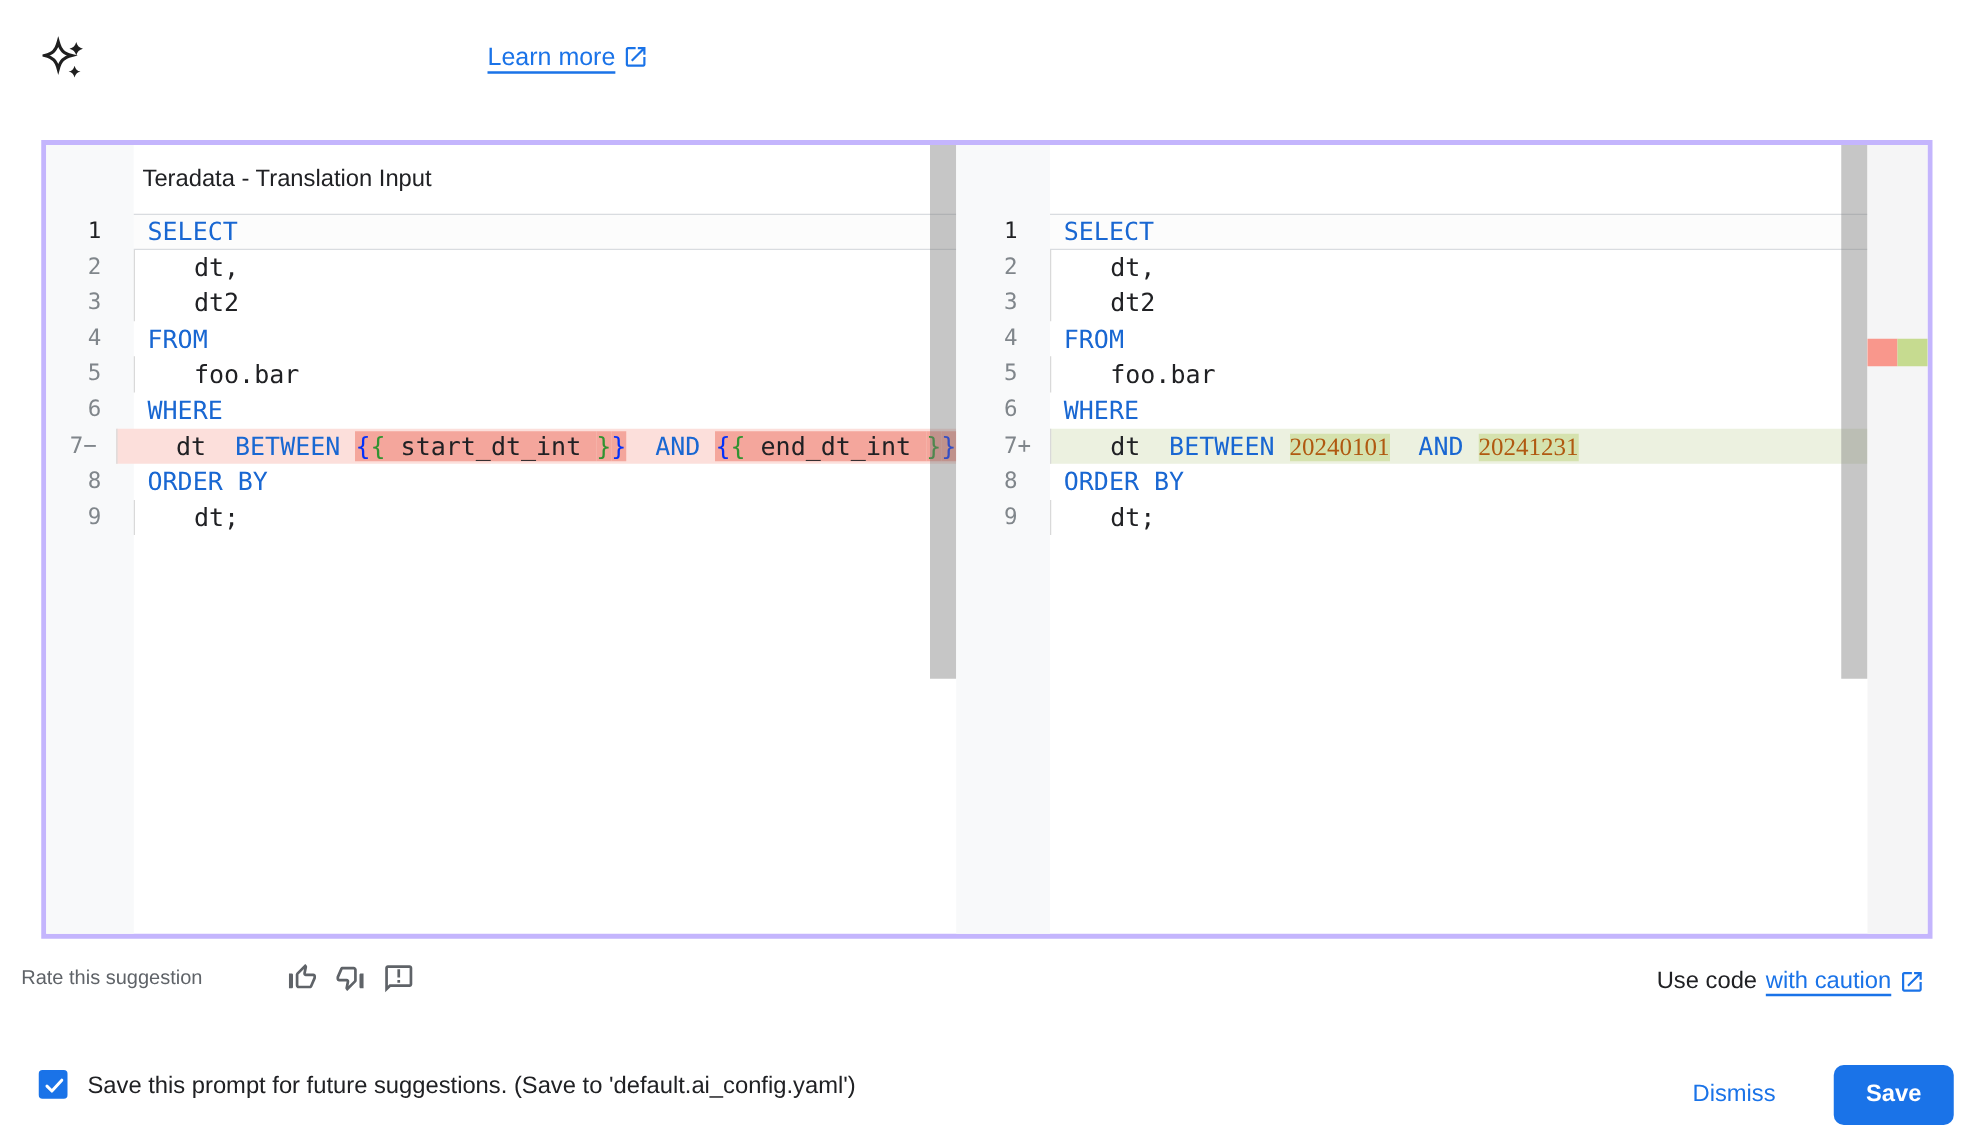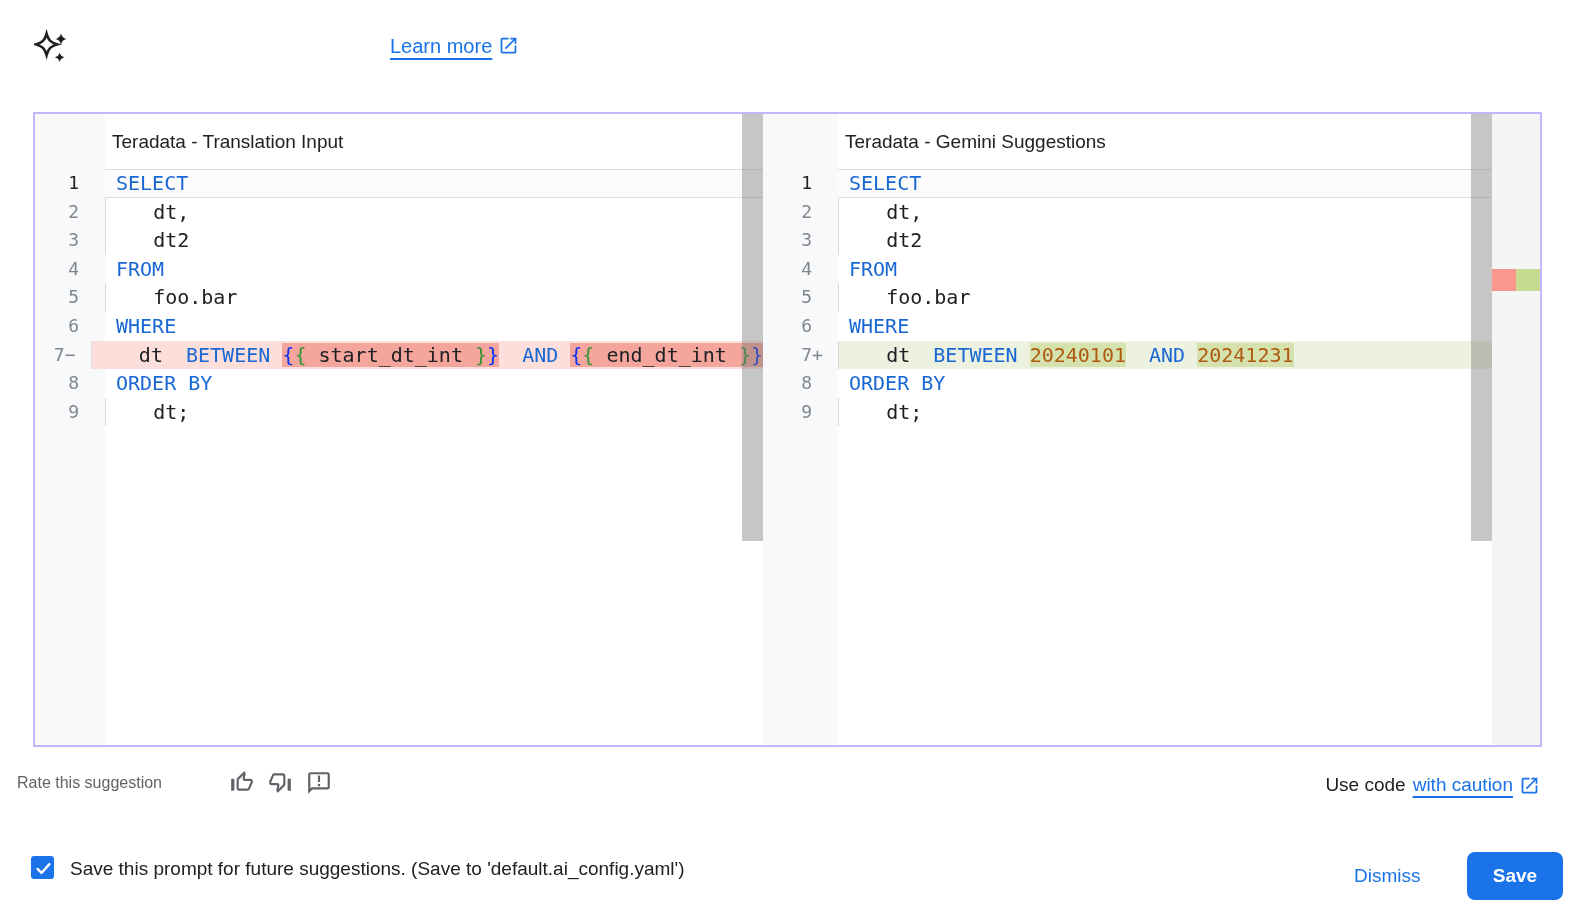--- a/index.html
+++ b/index.html
@@ -10,21 +10,21 @@
   .top-header{position:absolute;left:0;top:0;width:100%;height:80px;}
   .spark{position:absolute;left:34px;top:29px;width:36px;height:38px;}
   .page-title{position:absolute;left:86px;top:34px;font-size:21.5px;color:#202124;}
   .learn-more{position:absolute;left:390px;top:35px;font-size:20px;color:var(--accent-blue);
               text-decoration:underline;text-decoration-thickness:2px;text-underline-offset:5px;
               cursor:pointer;display:flex;align-items:center;gap:6px;text-align:center;}
   .learn-more svg{margin-top:-2px;}
 
   
   .card{position:absolute;left:33px;top:112px;width:1505px;height:631px;
-        border:2px solid #c4b5fd;background:#fff;}
+        border:4px solid #c4b5fd;background:#fff;}
   .editor{position:absolute;top:0;height:631px;}
   .editor.left{left:0;width:728px;}
   .editor.right{left:728px;width:729px;}
   .gutter-bg{position:absolute;top:0;bottom:0;left:0;background:var(--gutter-bg);}
   .editor.left  .gutter-bg{width:70px;}
   .editor.right .gutter-bg{width:75px;}
   .ed-header{position:absolute;top:0;right:0;height:55px;background:#fff;}
   .editor.left  .ed-header{left:70px;}
   .editor.right .ed-header{left:75px;}
   .ed-title{position:absolute;left:7px;top:0;line-height:55px;font-size:19px;color:#202124;white-space:nowrap;}
@@ -41,21 +41,21 @@
         color:var(--code-text);}
   .code.ind::before{content:"";position:absolute;left:0;top:0;bottom:0;width:1px;background:#d9d9d9;}
   .row.current .code{background:#fcfcfc;box-sizing:border-box;
         border-top:1px solid #d9dce0;border-bottom:1px solid #d9dce0;line-height:26.6px;}
   .row.current .ln{color:#202124;}
   .row.removed .code{background:var(--removed-line-bg);}
   .row.added   .code{background:var(--added-line-bg);}
   .tk.kw{color:var(--keyword);margin-left:11px;}
   .tk.b1{color:var(--bracket-outer);}
   .tk.b2{color:var(--bracket-inner);}
-  .tk.nm{color:var(--number-literal);}
+  .tk.nm{color:var(--number-literal);font-family:Liberation Serif, serif;}
   .row.removed .tk.h{background:var(--removed-word-bg);}
   .row.added   .tk.h{background:var(--added-word-bg);}
   .scroll-thumb{position:absolute;top:0;right:0;width:21px;height:427px;
         background:rgba(120,120,120,0.42);cursor:pointer;}
   .ruler{position:absolute;left:1457px;top:0;width:48px;height:631px;background:#f5f5f6;}
   .marker{position:absolute;top:155px;height:22px;width:24px;}
   .marker.removed{left:0;background:var(--marker-removed);}
   .marker.added{left:24px;background:var(--marker-added);}
 
   
@@ -174,23 +174,20 @@
               <span class="sg"></span>
             </div>
             <div class="code ind"><span class="tk tx">    dt;</span></div>
           </div>
         </div>
       <div class="scroll-thumb"></div>
     </section>
 
     <section class="editor right">
       <div class="gutter-bg"></div>
-      <div class="ed-header">
-        <span class="ed-title">Teradata - Gemini Suggestions</span>
-      </div>
       <div class="rows" id="rows-right">
           <div class="row current">
             <div class="gut">
               <span class="ln">1</span>
               <span class="sg"></span>
             </div>
             <div class="code"><span class="tk kw">SELECT</span></div>
           </div>
           <div class="row">
             <div class="gut">

